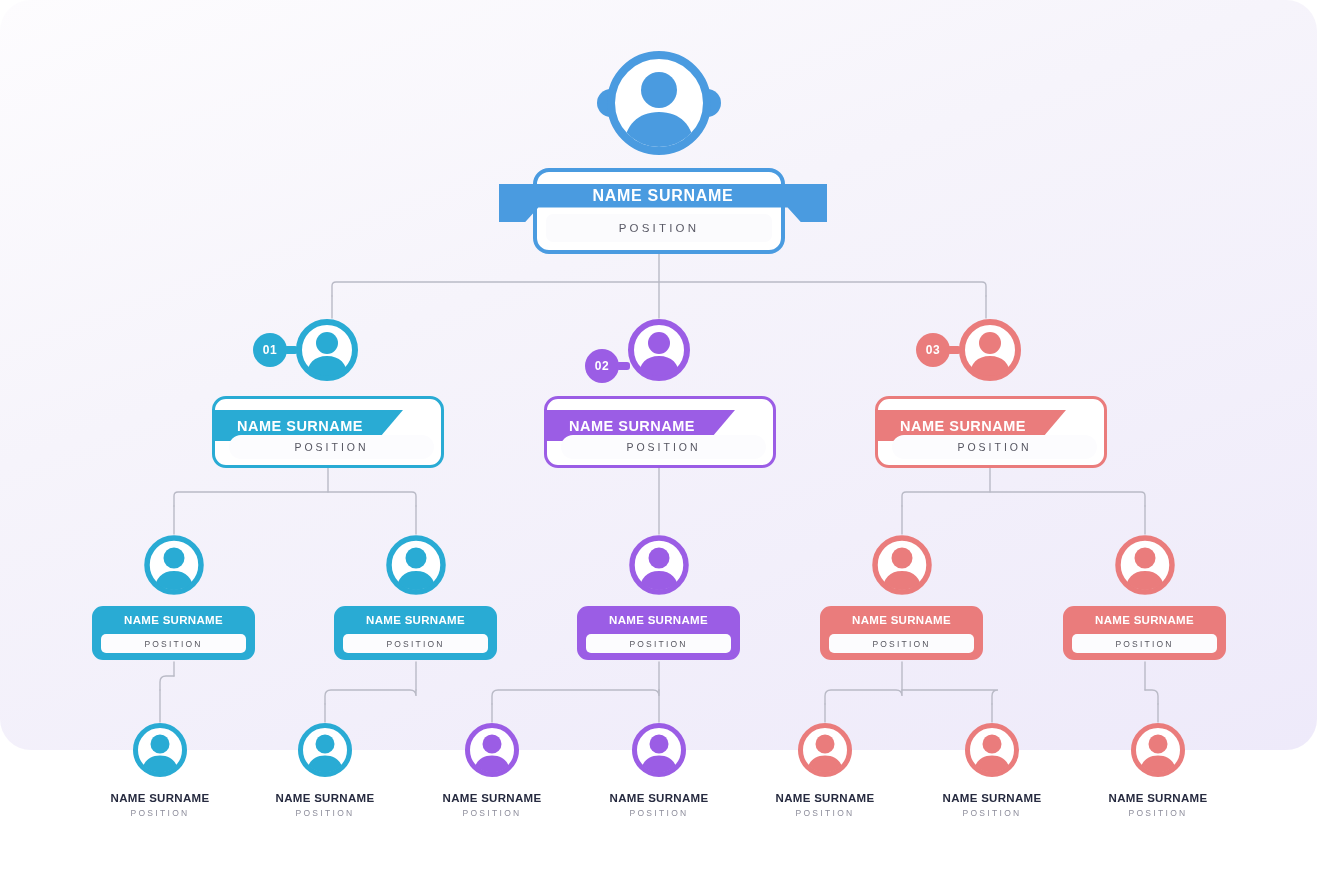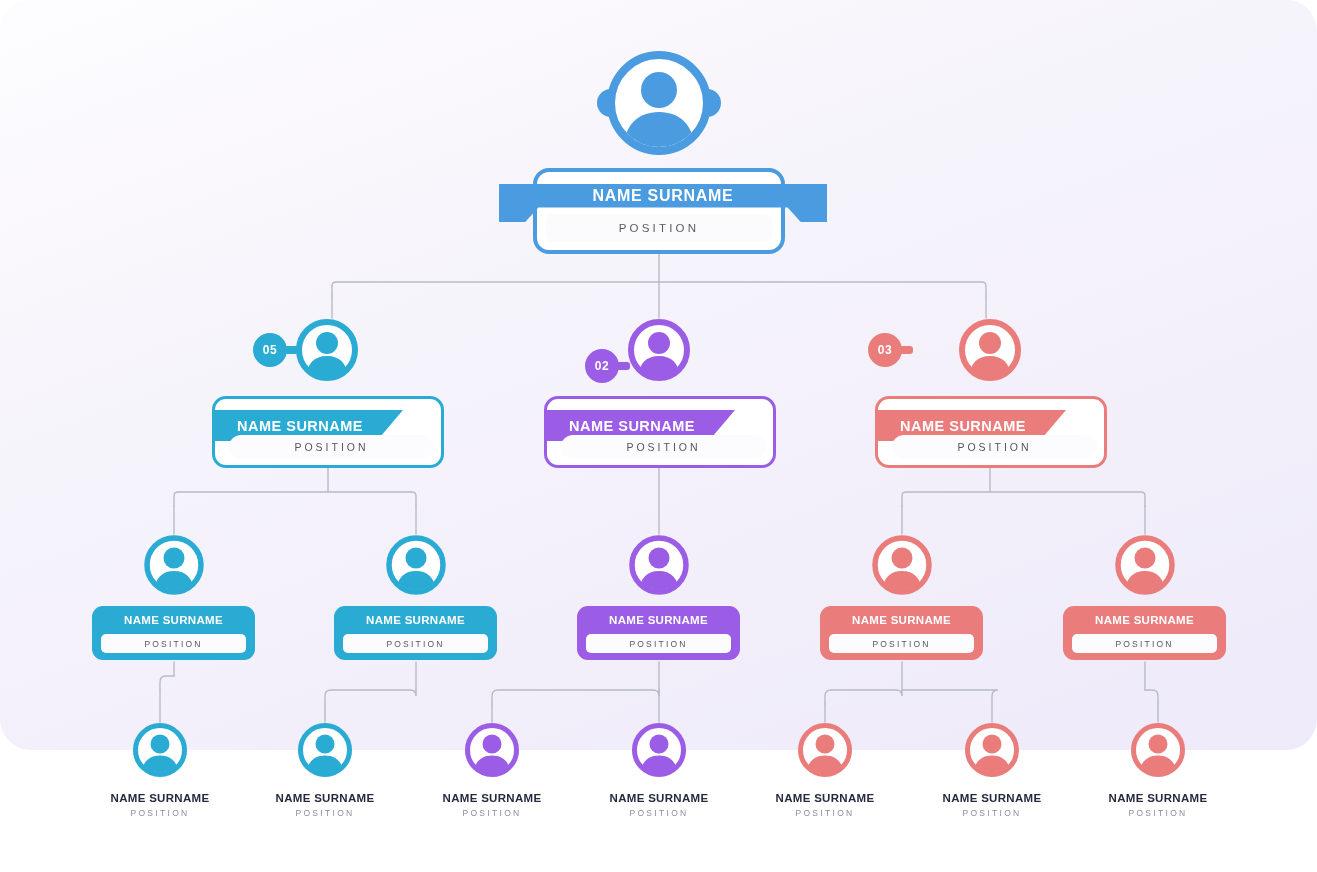--- a/index.html
+++ b/index.html
@@ -198,21 +198,21 @@
       <circle cx="32" cy="32" r="28" fill="#ffffff" stroke="#29abd4" stroke-width="6"></circle>
       <clipPath id="c01">
           <circle cx="32" cy="32" r="26"></circle>
         </clipPath>
       <g clip-path="url(#c01)" fill="#29abd4">
         <circle cx="32" cy="25" r="11"></circle>
         <path d="M32 38 c-13 0 -20 8 -21 21 h42 c-1 -13 -8 -21 -21 -21 z"></path>
       </g>
     </svg>
   </div>
-  <div class="badge2" style="left:253px; top:333px; --c:#29abd4;">05</div>
+  <div class="badge2" style="left:253px; top:333px; --c:#29abd4;">01</div>
   <div class="card2" style="left:212px; top:396px; --c:#29abd4;">
     <div class="banner2">
       <span>NAME SURNAME</span>
     </div>
     <div class="pos2">POSITION</div>
   </div>
 
   <div class="av" style="left:627px; top:318px;">
     <svg width="64" height="64" viewBox="0 0 64 64">
       <circle cx="32" cy="32" r="28" fill="#ffffff" stroke="#9b5de5" stroke-width="6"></circle>
@@ -238,21 +238,21 @@
       <circle cx="32" cy="32" r="28" fill="#ffffff" stroke="#ea7c7c" stroke-width="6"></circle>
       <clipPath id="c03">
           <circle cx="32" cy="32" r="26"></circle>
         </clipPath>
       <g clip-path="url(#c03)" fill="#ea7c7c">
         <circle cx="32" cy="25" r="11"></circle>
         <path d="M32 38 c-13 0 -20 8 -21 21 h42 c-1 -13 -8 -21 -21 -21 z"></path>
       </g>
     </svg>
   </div>
-  <div class="badge2" style="left:868px; top:333px; --c:#ea7c7c;">03</div>
+  <div class="badge2" style="left:916px; top:333px; --c:#ea7c7c;">03</div>
   <div class="card2" style="left:875px; top:396px; --c:#ea7c7c;">
     <div class="banner2">
       <span>NAME SURNAME</span>
     </div>
     <div class="pos2">POSITION</div>
   </div>
 
   <div class="av" style="left:143px; top:534px;">
     <svg width="62" height="62" viewBox="0 0 62 62">
       <circle cx="31" cy="31" r="27" fill="#ffffff" stroke="#29abd4" stroke-width="5.5"></circle>

